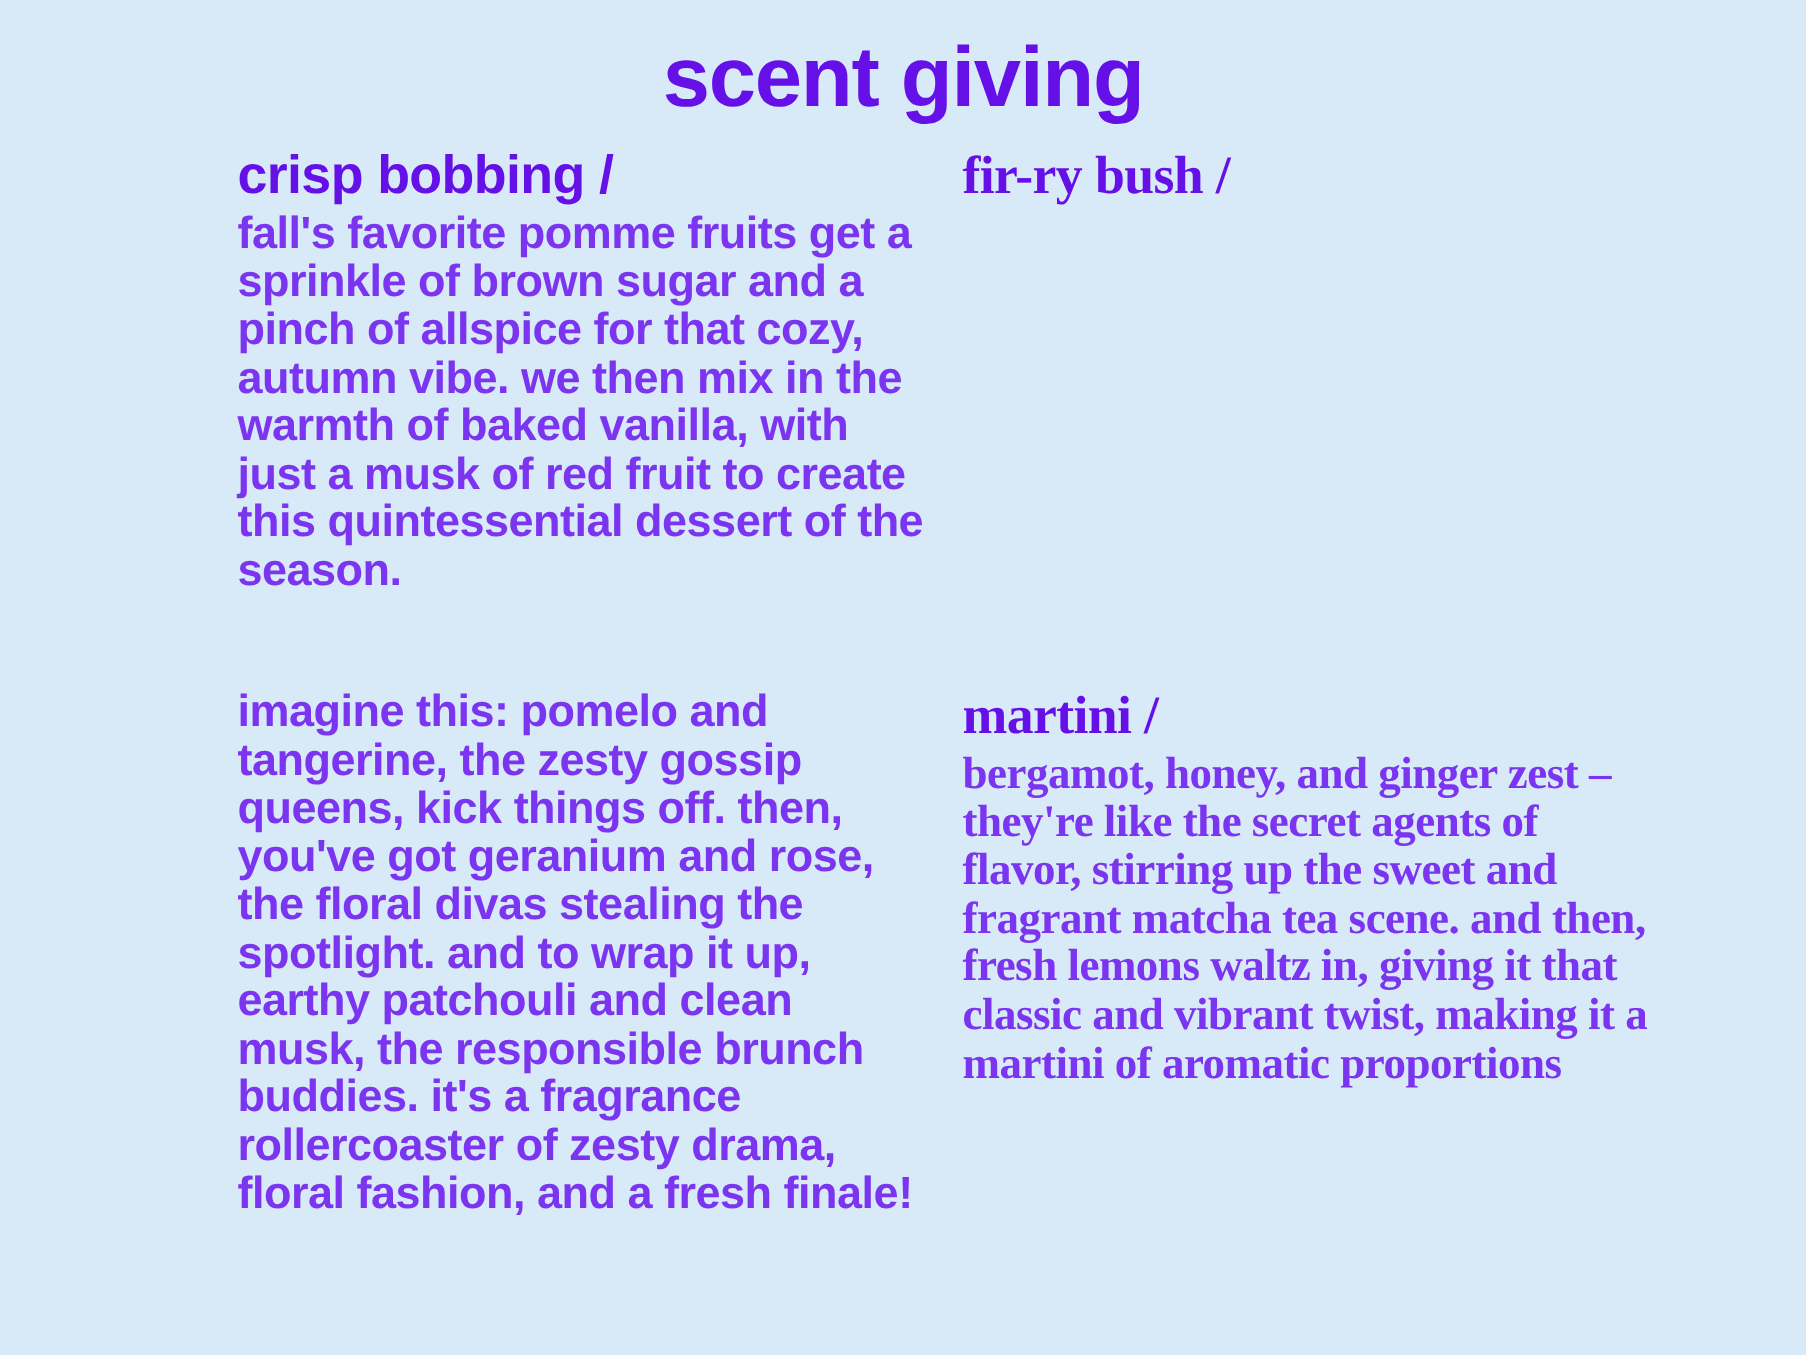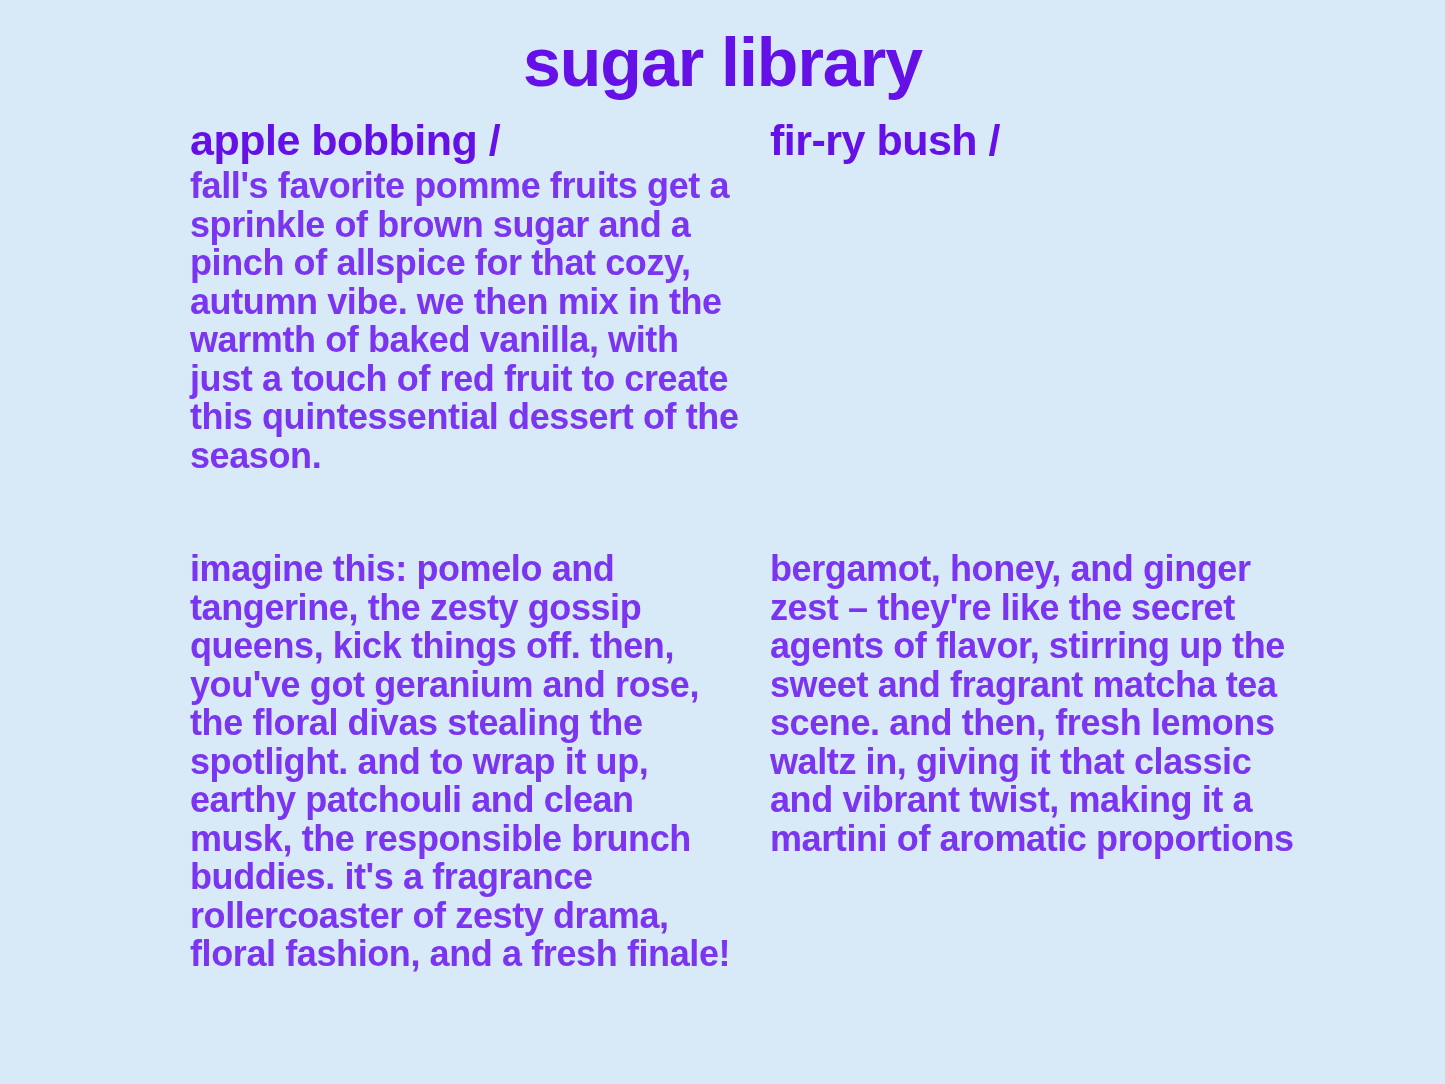--- a/index.html
+++ b/index.html
@@ -59,42 +59,44 @@
     color: #7b35f0;
     font-size: 36px;
     font-weight: bold;
     line-height: 1.07;
     letter-spacing: -0.4px;
     margin: 0;
   }
   .col-right .entry-desc,
   .col-right .entry-name {
     padding-right: 0;
+    font-family: Liberation Serif, serif;
   }
 </style>
 </head>
 <body>
 
 <div class="page">
 
-  <h1 class="title">sugar library</h1>
+  <h1 class="title">scent giving</h1>
 
   <div class="grid">
 
     <div class="entry col-left">
-      <div class="entry-name">apple bobbing /</div>
-      <div class="entry-desc">fall's favorite pomme fruits get a sprinkle of brown sugar and a pinch of allspice for that cozy, autumn vibe. we then mix in the warmth of baked vanilla, with just a touch of red fruit to create this quintessential dessert of the season.</div>
+      <div class="entry-name">crisp bobbing /</div>
+      <div class="entry-desc">fall's favorite pomme fruits get a sprinkle of brown sugar and a pinch of allspice for that cozy, autumn vibe. we then mix in the warmth of baked vanilla, with just a musk of red fruit to create this quintessential dessert of the season.</div>
     </div>
 
     <div class="entry col-right">
       <div class="entry-name">fir-ry bush /</div>
     </div>
 
     <div class="entry col-left row2">
       <div class="entry-desc">imagine this: pomelo and tangerine, the zesty gossip queens, kick things off. then, you've got geranium and rose, the floral divas stealing the spotlight. and to wrap it up, earthy patchouli and clean musk, the responsible brunch buddies. it's a fragrance rollercoaster of zesty drama, floral fashion, and a fresh finale!</div>
     </div>
 
     <div class="entry col-right row2">
+      <div class="entry-name">martini /</div>
       <div class="entry-desc">bergamot, honey, and ginger zest – they're like the secret agents of flavor, stirring up the sweet and fragrant matcha tea scene. and then, fresh lemons waltz in, giving it that classic and vibrant twist, making it a martini of aromatic proportions</div>
     </div>
 
   </div>
 </div>
 
 </body></html>

